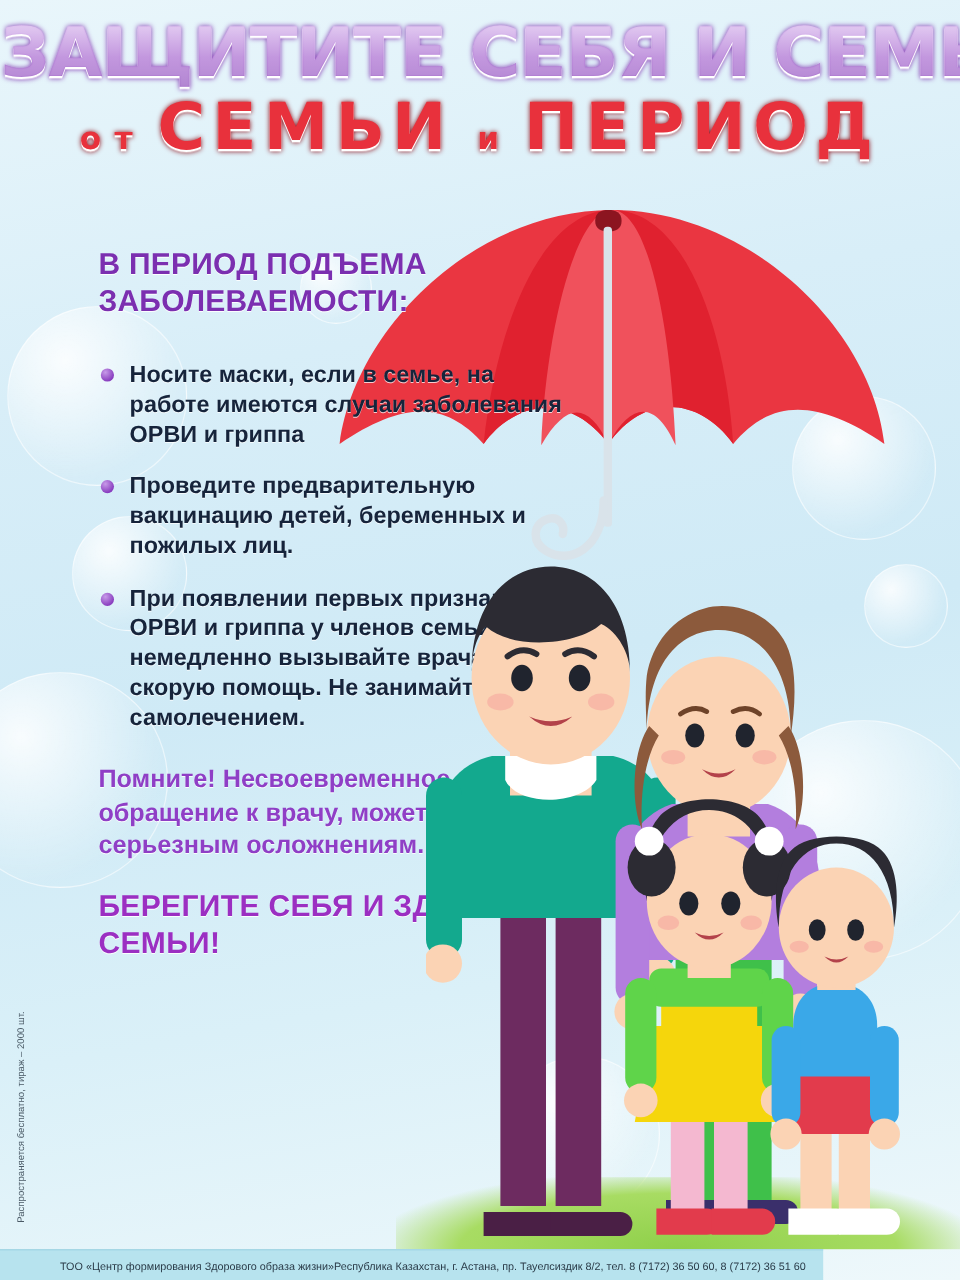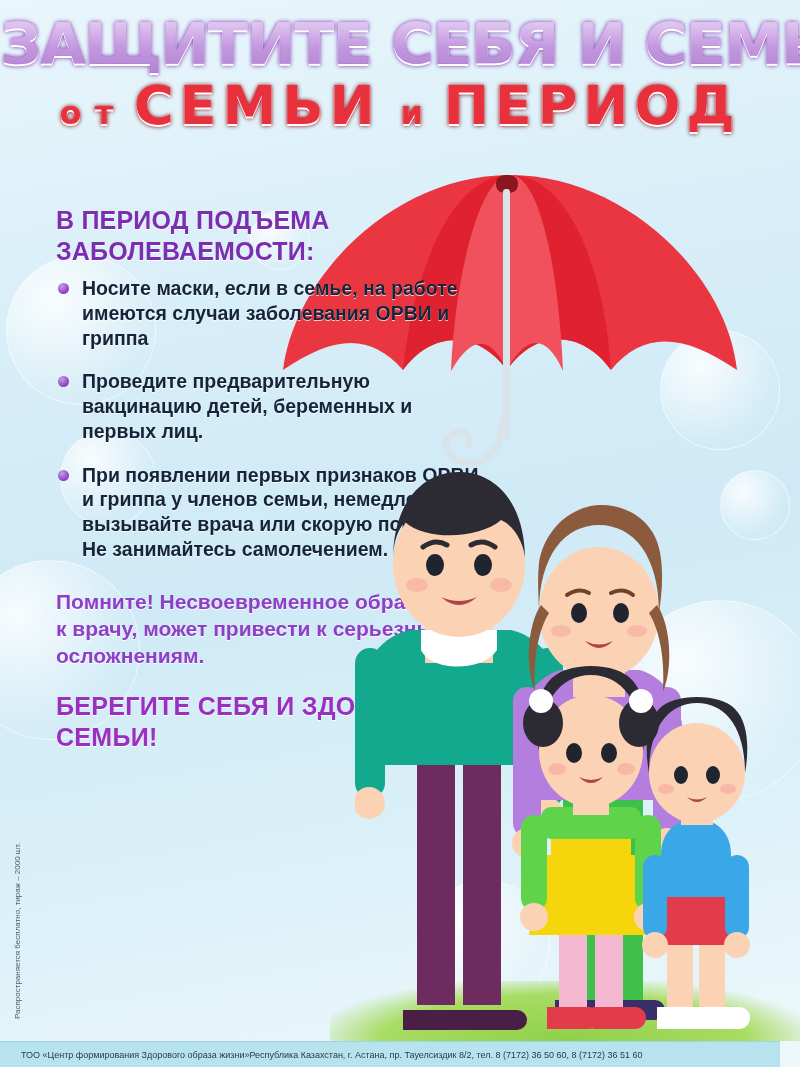--- a/index.html
+++ b/index.html
@@ -60,40 +60,40 @@
     font-family: "DejaVu Sans", sans-serif;
     font-weight: bold;
     font-size: 54px;
     line-height: 1.0;
     letter-spacing: 1px;
     color: #e8313c;
     filter: drop-shadow(0 2px 0 #ffffff) drop-shadow(0 0 2px #8c0d17);
     white-space: nowrap;
   }
   .title-2 .small {
-    font-size: 32px;
+    font-size: 26px;
     vertical-align: baseline;
     text-align: right;
   }
   .title-2 .sep { letter-spacing: 6px; }
 
   
   .umbrella { position: absolute; left: 275px; top: 165px; width: 470px; height: 330px; }
 
   
-  .content { position: absolute; left: 0; top: 205px; width: 480px; padding-left: 56px; }
+  .content { position: absolute; left: 0; top: 205px; width: 480px; padding-left: 82px; }
   .lead {
     color: #7b2fb0;
     font-weight: bold;
     font-size: 25px;
     line-height: 1.22;
     letter-spacing: 0.2px;
     text-shadow: 0 1px 0 rgba(255,255,255,0.9);
   }
-  .bullets { margin-top: 10px; }
+  .bullets { margin-top: 34px; }
   .bullet {
     position: relative;
     padding-left: 26px;
     margin-bottom: 19px;
     color: #16243b;
     font-weight: bold;
     font-size: 19.5px;
     line-height: 1.27;
     text-shadow: 0 1px 0 rgba(255,255,255,0.75);
   }
@@ -123,26 +123,26 @@
     text-shadow: 0 1px 0 rgba(255,255,255,0.9);
   }
 
   
   .family { position: absolute; left: 355px; top: 455px; width: 445px; height: 600px; }
 
   
   .footer {
     position: absolute;
     left: 0; bottom: 0;
-    width: 780px; height: 26px;
+    width: 686px; height: 26px;
     background: #b7e3ee;
     border-top: 1px solid #9fd4e3;
     display: flex;
     align-items: center;
-    padding-left: 21px;
+    padding-left: 50px;
     font-size: 9px;
     color: #2a3b48;
     white-space: nowrap;
     overflow: hidden;
   }
   .side-note {
     position: absolute;
     left: 22px; bottom: 48px;
     transform: rotate(-90deg);
     transform-origin: left bottom;
@@ -187,21 +187,21 @@
     <path d="M235 10 C205 10 180 110 176 206 C196 172 214 168 232 205 C252 168 272 170 288 206 C284 110 266 10 235 10 Z" fill="#f0515c"></path>
     <path d="M232 10 C226 10 221 12 221 19 C221 26 226 28 232 28 C238 28 243 26 243 19 C243 12 238 10 232 10 Z" fill="#8c1520"></path>
     <rect x="228" y="24" width="7" height="250" rx="3" fill="#d9e3ea"></rect>
     <path d="M228 252 C228 292 200 306 180 294 C168 287 169 272 180 268 C190 264 196 272 194 280" fill="none" stroke="#d9e3ea" stroke-width="7" stroke-linecap="round"></path>
   </svg>
 
   <div class="content">
     <div class="lead">В ПЕРИОД ПОДЪЕМА ЗАБОЛЕВАЕМОСТИ:</div>
     <div class="bullets">
       <div class="bullet">Носите маски, если в семье, на работе имеются случаи заболевания ОРВИ и гриппа</div>
-      <div class="bullet">Проведите предварительную вакцинацию детей, беременных и первых лиц.</div>
+      <div class="bullet">Проведите предварительную вакцинацию детей, беременных и пожилых лиц.</div>
       <div class="bullet">При появлении первых признаков ОРВИ и гриппа у членов семьи, немедленно вызывайте врача или скорую помощь. Не занимайтесь самолечением.</div>
     </div>
     <div class="remember">Помните! Несвоевременное обращение к врачу, может привести к серьезным осложнениям.</div>
     <div class="closing">БЕРЕГИТЕ СЕБЯ И ЗДОРОВЬЕ СЕМЬИ!</div>
   </div>
 
   <div class="green-ground"></div>
 
   <svg class="family" viewBox="0 0 445 600">
 

